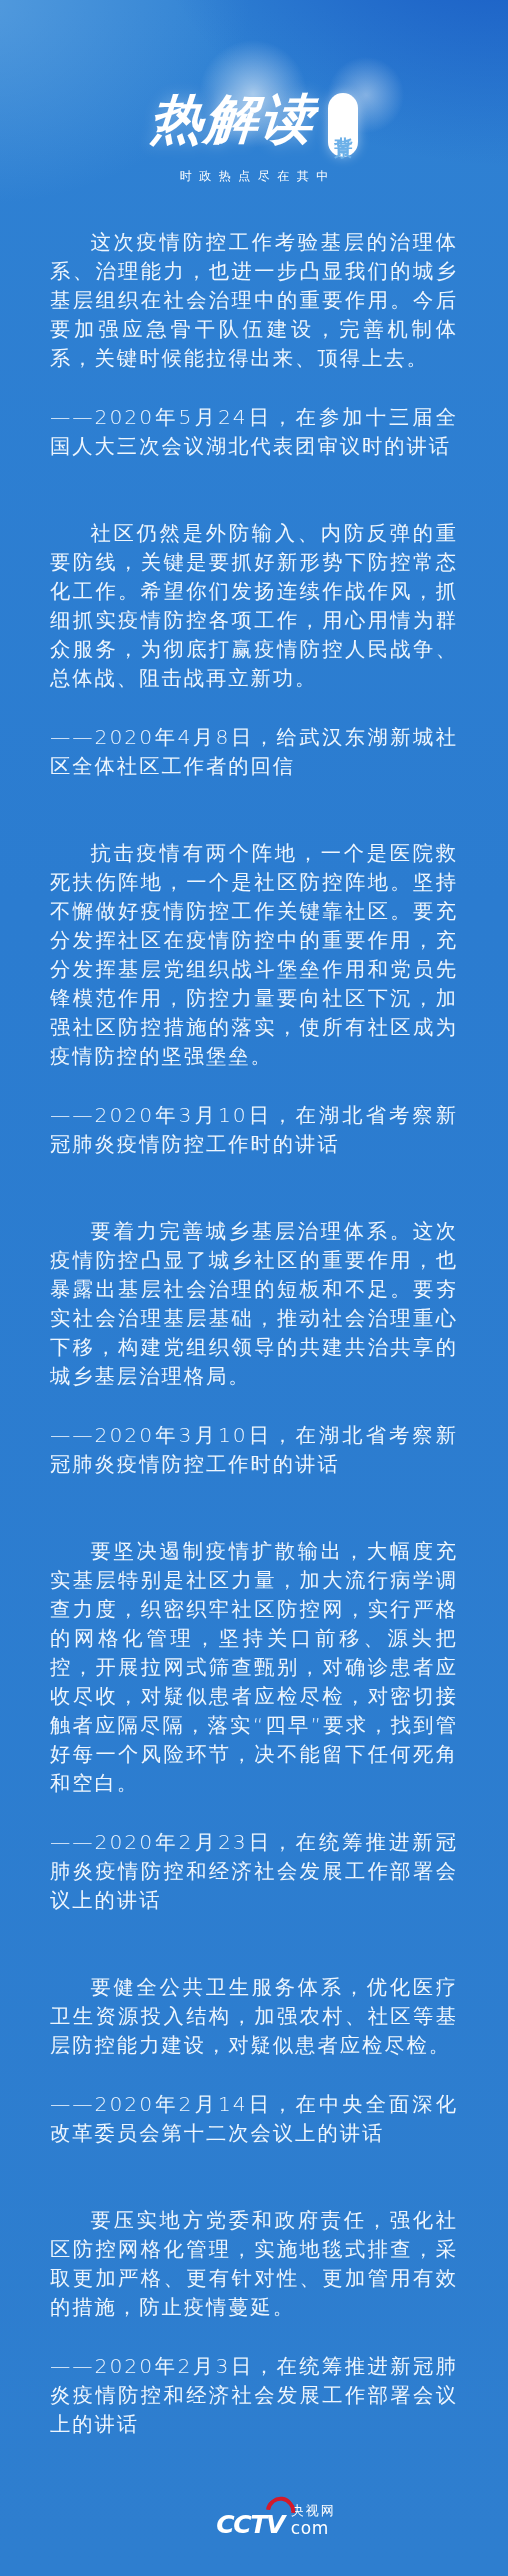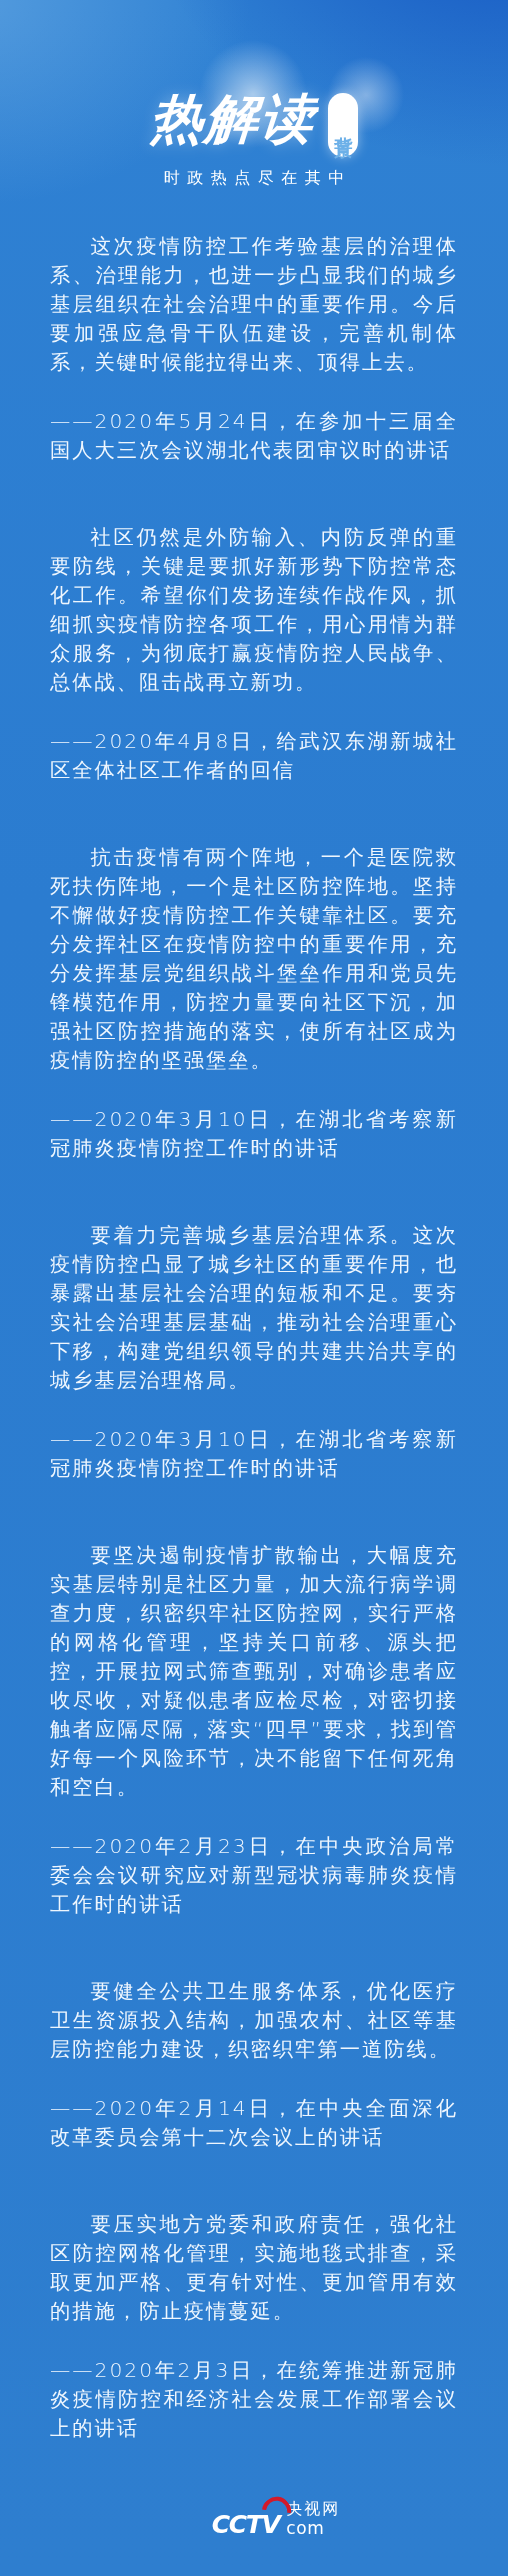--- a/index.html
+++ b/index.html
@@ -38,21 +38,21 @@
     background:#ffffff; border-radius:15px;
     color:#6cb0e8; font-weight:600;
     writing-mode:vertical-rl; text-orientation:upright;
     font-size:18.3px; letter-spacing:3.4px;
     display:flex; align-items:center; justify-content:center;
     box-shadow:0 0 12.2px rgba(255,255,255,.45);
   }
   .subtitle{
     margin-top:11px;
     text-align:center;
-    font-size:16px; font-weight:300;
+    font-size:12px; font-weight:300;
     letter-spacing:7.5px; padding-left:7.5px; 
     color:#ffffff;
   }
 
   
   .content{
     width:408px;
     margin:43px auto 0;
     font-size:20.3px; font-weight:300;
     line-height:29px; letter-spacing:2px;
@@ -76,21 +76,21 @@
   }
   .cctv-arc{
     position:absolute; top:-15px; right:-11px;
     width:28.5px; height:28.5px;
     border:4.7px solid #d21a2b;
     border-left-color:transparent; border-bottom-color:transparent;
     border-radius:50%;
     transform:rotate(-38deg);
   }
   .cctv-side{ display:flex; flex-direction:column; line-height:1; }
-  .cctv-cn{ font-size:16px; letter-spacing:2px; color:#ffffff; margin-bottom:2.7px; }
+  .cctv-cn{ font-size:13px; letter-spacing:2px; color:#ffffff; margin-bottom:2.7px; }
   .cctv-com{ font-size:17px; font-weight:400; color:#ffffff; letter-spacing:0.7px; }
 </style>
 </head>
 <body>
 
 <div class="page">
 
   <header class="masthead">
     <div class="title-row">
       <h1 class="brand-title">热解读</h1>
@@ -116,25 +116,25 @@
       <p class="quote-source">——2020年3月10日，在湖北省考察新冠肺炎疫情防控工作时的讲话</p>
     </section>
 
     <section class="quote">
       <p class="quote-text">要着力完善城乡基层治理体系。这次疫情防控凸显了城乡社区的重要作用，也暴露出基层社会治理的短板和不足。要夯实社会治理基层基础，推动社会治理重心下移，构建党组织领导的共建共治共享的城乡基层治理格局。</p>
       <p class="quote-source">——2020年3月10日，在湖北省考察新冠肺炎疫情防控工作时的讲话</p>
     </section>
 
     <section class="quote">
       <p class="quote-text">要坚决遏制疫情扩散输出，大幅度充实基层特别是社区力量，加大流行病学调查力度，织密织牢社区防控网，实行严格的网格化管理，坚持关口前移、源头把控，开展拉网式筛查甄别，对确诊患者应收尽收，对疑似患者应检尽检，对密切接触者应隔尽隔，落实“四早”要求，找到管好每一个风险环节，决不能留下任何死角和空白。</p>
-      <p class="quote-source">——2020年2月23日，在中央政治局常委会会议研究应对新型冠状病毒肺炎疫情工作时的讲话</p>
+      <p class="quote-source">——2020年2月23日，在统筹推进新冠肺炎疫情防控和经济社会发展工作部署会议上的讲话</p>
     </section>
 
     <section class="quote">
-      <p class="quote-text">要健全公共卫生服务体系，优化医疗卫生资源投入结构，加强农村、社区等基层防控能力建设，织密织牢第一道防线。</p>
+      <p class="quote-text">要健全公共卫生服务体系，优化医疗卫生资源投入结构，加强农村、社区等基层防控能力建设，对疑似患者应检尽检。</p>
       <p class="quote-source">——2020年2月14日，在中央全面深化改革委员会第十二次会议上的讲话</p>
     </section>
 
     <section class="quote">
       <p class="quote-text">要压实地方党委和政府责任，强化社区防控网格化管理，实施地毯式排查，采取更加严格、更有针对性、更加管用有效的措施，防止疫情蔓延。</p>
       <p class="quote-source">——2020年2月3日，在统筹推进新冠肺炎疫情防控和经济社会发展工作部署会议上的讲话</p>
     </section>
 
   </main>
 

